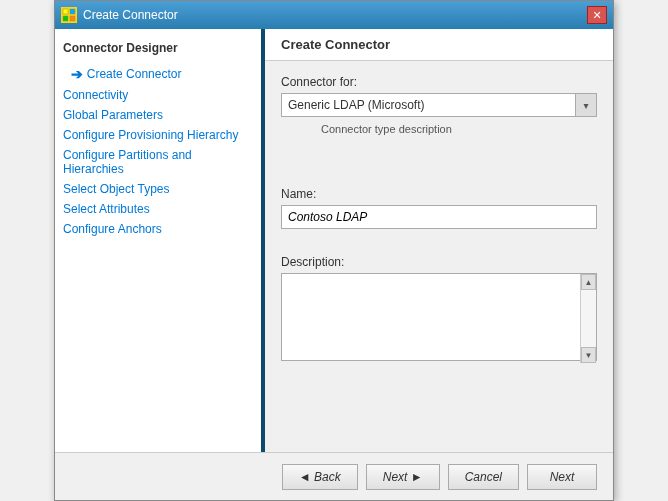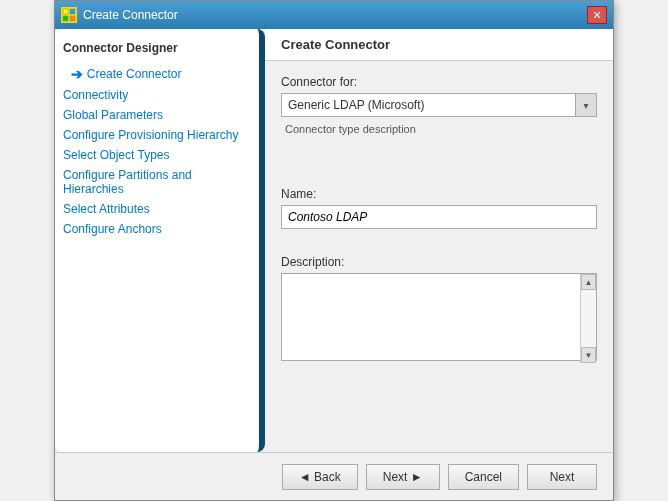--- a/index.html
+++ b/index.html
@@ -71,26 +71,25 @@
       background: #d9534f;
     }
     .content-area {
       display: flex;
       flex: 1;
       overflow: hidden;
     }
     .sidebar {
       width: 210px;
       background: white;
-      border-right: 6px solid #0c4a6e;
+      border-right: 4px solid #0c4a6e;
       padding: 8px 0;
       flex-shrink: 0;
       display: flex;
       flex-direction: column;
-      border-radius: 8px;
     }
     .sidebar-header {
       padding: 4px 8px 8px 8px;
       font-weight: bold;
       font-size: 12px;
       color: #333;
     }
     .sidebar-item {
       padding: 3px 8px 3px 16px;
       cursor: pointer;
@@ -180,20 +179,21 @@
       justify-content: center;
       pointer-events: none;
       font-size: 10px;
       color: #555;
     }
     .connector-type-desc {
       font-size: 11px;
       color: #555;
       padding: 2px 4px;
       min-height: 40px;
+      margin-left: 36px;
     }
     .name-input {
       width: 100%;
       padding: 3px 6px;
       border: 1px solid #aaa;
       font-size: 12px;
       height: 24px;
       background: white;
       font-style: italic;
     }
@@ -249,20 +249,21 @@
       font-size: 12px;
       border: 1px solid #aaa;
       background: linear-gradient(to bottom, #f8f8f8, #e0e0e0);
       cursor: pointer;
       min-width: 70px;
       height: 26px;
       display: flex;
       align-items: center;
       justify-content: center;
       color: #333;
+      font-style: italic;
     }
     .footer-btn.next-btn {
       background: linear-gradient(to bottom, #f8f8f8, #e0e0e0);
     }
   </style>
 </head>
 <body>
 
 <div class="window">
 
@@ -287,22 +288,22 @@
 
     <div class="sidebar">
       <div class="sidebar-header">Connector Designer</div>
       <div class="sidebar-item active">
         <span class="arrow-icon">➔</span>
         <span>Create Connector</span>
       </div>
       <div class="sidebar-item-plain">Connectivity</div>
       <div class="sidebar-item-plain">Global Parameters</div>
       <div class="sidebar-item-plain">Configure Provisioning Hierarchy</div>
+      <div class="sidebar-item-plain">Configure Partitions and Hierarchies</div>
       <div class="sidebar-item-plain">Select Object Types</div>
-      <div class="sidebar-item-plain">Configure Partitions and Hierarchies</div>
       <div class="sidebar-item-plain">Select Attributes</div>
       <div class="sidebar-item-plain">Configure Anchors</div>
     </div>
 
     <div class="main-panel">
       <div class="main-header">Create Connector</div>
       <div class="main-content">
 
         <div class="field-group">
           <div class="field-label">Connector for:</div>

